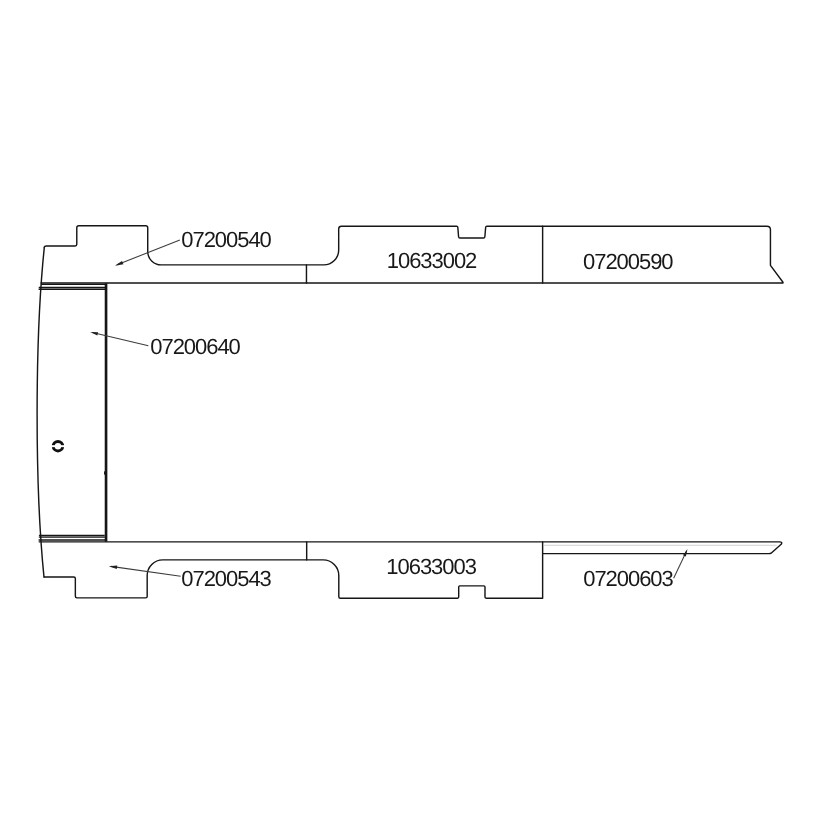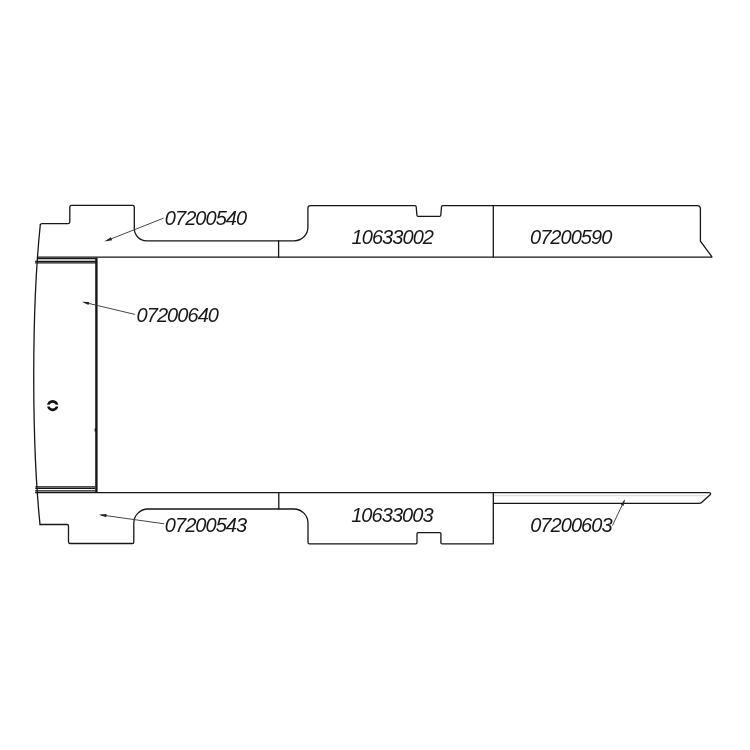--- a/index.html
+++ b/index.html
@@ -1,16 +1,16 @@
 <!DOCTYPE html>
 <html><head>
 <meta charset="utf-8">
 <style>
   html,body{margin:0;padding:0;background:#ffffff;}
-  .page{position:relative;width:750px;height:612px;background:#ffffff;overflow:hidden;font-style:italic;}
+  .page{position:relative;width:750px;height:612px;background:#ffffff;overflow:hidden;}
   svg{position:absolute;left:0;top:0;will-change:transform;transform:translateZ(0);}
   text{font-family:"Liberation Sans",sans-serif;font-size:20px;letter-spacing:-0.95px;fill:#181818;-webkit-font-smoothing:antialiased;}
 </style>
 </head>
 <body>
 <div class="page">
 <svg width="750" height="750" viewBox="0 0 750 750">
   <g fill="none" stroke="#161616" stroke-width="1.3" stroke-linecap="round" stroke-linejoin="round">
 
     <path d="M 40.3,224.7 Q 40.5,223.6 42,223.6 H 68.3 Q 69.8,223.6 69.8,222.1 L 69.8,207.1 Q 69.8,205.3 71.6,205.3 H 132.5 Q 134.3,205.3 134.3,207.1 V 228.6 A 12.2 12.2 0 0 0 146.5,240.8 H 294.3 A 13.6 13.6 0 0 0 307.9,227.2 V 208.1 Q 307.9,205.6 310.4,205.6 H 415.0 Q 416.1,205.7 416.2,206.7 L 416.9,215.2 Q 417.0,216.3 418.1,216.3 H 439.6 Q 440.7,216.3 440.8,215.2 L 441.5,206.7 Q 441.6,205.7 442.7,205.6 H 697.2 Q 700.4,205.6 700.4,208.8 V 241.2 L 711.8,256.6 L 711.8,257.2 H 37.4"></path>

